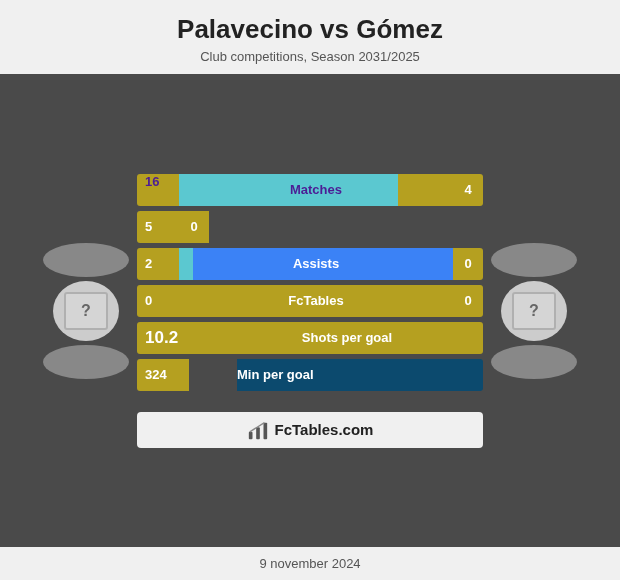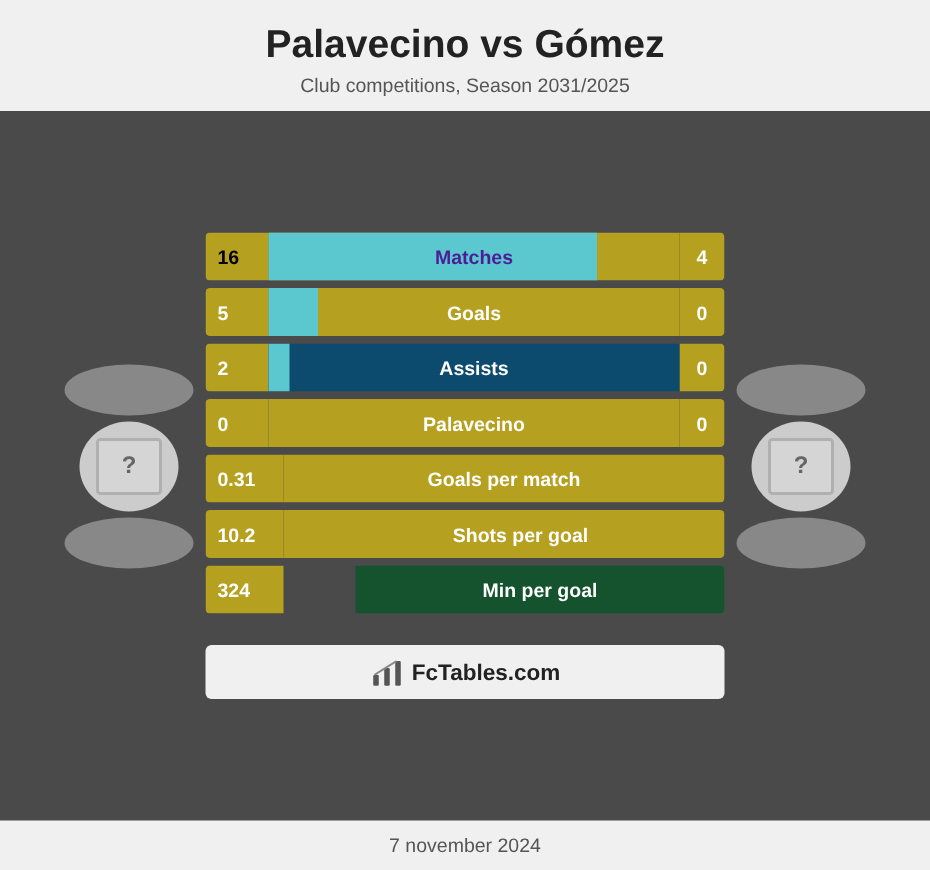--- a/index.html
+++ b/index.html
@@ -31,93 +31,81 @@
       <div style="width:66px;height:60px;background:#ccc;border-radius:50%;display:flex;align-items:center;justify-content:center;">
         <div style="width:44px;height:38px;background:#d5d5d5;border:2px solid #b0b0b0;border-radius:3px;display:flex;align-items:center;justify-content:center;font-size:16px;font-weight:bold;color:#666;">?</div>
       </div>
     </div>
     <div style="width:86px;height:34px;background:#888;border-radius:50%;"></div>
   </div>
 
   <div style="flex:1;display:flex;flex-direction:column;gap:5px;max-width:346px;margin:0 6px;">
 
     <div style="display:flex;align-items:center;height:32px;border-radius:3px;overflow:hidden;">
-      <div style="background:#b5a020;color:#000000;font-size:13px;font-weight:bold;padding:0 8px;height:100%;display:flex;align-items:center;min-width:42px;">
+      <div style="background:#b5a020;color:#4c1d95;font-size:13px;font-weight:bold;padding:0 8px;height:100%;display:flex;align-items:flex-start;min-width:42px;">
         <span>16</span>
       </div>
       <div style="flex:1;background:#b5a020;height:100%;display:flex;align-items:center;justify-content:center;position:relative;">
         <div style="position:absolute;left:0;top:0;height:100%;width:80%;background:#5bc8d0;"></div>
         <span style="position:relative;z-index:1;color:#4c1d95;font-size:13px;font-weight:bold;">Matches</span>
       </div>
       <div style="background:#b5a020;color:#fff;font-size:13px;font-weight:bold;padding:0 8px;height:100%;display:flex;align-items:center;min-width:30px;justify-content:center;">
         <span>4</span>
       </div>
     </div>
 
     <div style="display:flex;align-items:center;height:32px;border-radius:3px;overflow:hidden;">
       <div style="background:#b5a020;color:#fff;font-size:13px;font-weight:bold;padding:0 8px;height:100%;display:flex;align-items:center;min-width:42px;">
         <span>5</span>
       </div>
-      <div style="flex:1;background:#b5a020;height:100%;display:flex;align-items:center;justify-content:center;position:relative;">
-        <div style="position:absolute;left:0;top:0;height:100%;width:12%;background:#5bc8d0;"></div>
-        <span style="position:relative;z-index:1;color:#fff;font-size:13px;font-weight:bold;">Goals</span>
-      </div>
       <div style="background:#b5a020;color:#fff;font-size:13px;font-weight:bold;padding:0 8px;height:100%;display:flex;align-items:center;min-width:30px;justify-content:center;">
         <span>0</span>
       </div>
     </div>
 
     <div style="display:flex;align-items:center;height:32px;border-radius:3px;overflow:hidden;">
       <div style="background:#b5a020;color:#fff;font-size:13px;font-weight:bold;padding:0 8px;height:100%;display:flex;align-items:center;min-width:42px;">
         <span>2</span>
       </div>
-      <div style="flex:1;background:#0c4a6e;height:100%;display:flex;align-items:center;justify-content:center;position:relative;">
+      <div style="flex:1;background:#3b82f6;height:100%;display:flex;align-items:center;justify-content:center;position:relative;">
         <div style="position:absolute;left:0;top:0;height:100%;width:5%;background:#5bc8d0;"></div>
         <span style="position:relative;z-index:1;color:#fff;font-size:13px;font-weight:bold;">Assists</span>
       </div>
       <div style="background:#b5a020;color:#fff;font-size:13px;font-weight:bold;padding:0 8px;height:100%;display:flex;align-items:center;min-width:30px;justify-content:center;">
         <span>0</span>
       </div>
     </div>
 
     <div style="display:flex;align-items:center;height:32px;border-radius:3px;overflow:hidden;">
       <div style="background:#b5a020;color:#fff;font-size:13px;font-weight:bold;padding:0 8px;height:100%;display:flex;align-items:center;min-width:42px;">
         <span>0</span>
       </div>
       <div style="flex:1;background:#b5a020;height:100%;display:flex;align-items:center;justify-content:center;position:relative;">
-        <span style="position:relative;z-index:1;color:#fff;font-size:13px;font-weight:bold;">Palavecino</span>
+        <span style="position:relative;z-index:1;color:#fff;font-size:13px;font-weight:bold;">FcTables</span>
       </div>
       <div style="background:#b5a020;color:#fff;font-size:13px;font-weight:bold;padding:0 8px;height:100%;display:flex;align-items:center;min-width:30px;justify-content:center;">
         <span>0</span>
       </div>
     </div>
 
-    <div style="display:flex;align-items:center;height:32px;border-radius:3px;overflow:hidden;">
-      <div style="background:#b5a020;color:#fff;font-size:13px;font-weight:bold;padding:0 8px;height:100%;display:flex;align-items:center;min-width:52px;">
-        <span>0.31</span>
-      </div>
-      <div style="flex:1;background:#b5a020;height:100%;display:flex;align-items:center;justify-content:center;position:relative;">
-        <span style="position:relative;z-index:1;color:#fff;font-size:13px;font-weight:bold;">Goals per match</span>
-      </div>
-    </div>
 
     <div style="display:flex;align-items:center;height:32px;border-radius:3px;overflow:hidden;">
-      <div style="background:#b5a020;color:#fff;font-size:13px;font-weight:bold;padding:0 8px;height:100%;display:flex;align-items:center;min-width:52px;">
+      <div style="background:#b5a020;color:#fff;font-size:17px;font-weight:bold;padding:0 8px;height:100%;display:flex;align-items:center;min-width:52px;">
         <span>10.2</span>
       </div>
       <div style="flex:1;background:#b5a020;height:100%;display:flex;align-items:center;justify-content:center;position:relative;">
         <span style="position:relative;z-index:1;color:#fff;font-size:13px;font-weight:bold;margin-left:22px;">Shots per goal</span>
       </div>
     </div>
 
     <div style="display:flex;align-items:center;height:32px;border-radius:3px;overflow:hidden;gap:48px;">
       <div style="background:#b5a020;color:#fff;font-size:13px;font-weight:bold;padding:0 8px;height:100%;display:flex;align-items:center;min-width:52px;">
         <span>324</span>
       </div>
-      <div style="flex:1;background:#14532d;height:100%;display:flex;align-items:center;justify-content:center;position:relative;">
+      <div style="flex:1;background:#0c4a6e;height:100%;display:flex;align-items:center;justify-content:flex-start;position:relative;">
         <span style="position:relative;z-index:1;color:#fff;font-size:13px;font-weight:bold;">Min per goal</span>
       </div>
     </div>
 
     <div style="display:flex;align-items:center;justify-content:center;background:#f0f0f0;border-radius:4px;padding:7px 16px;margin-top:16px;gap:6px;">
       <div style="width:22px;height:22px;">
         <svg viewBox="0 0 24 24" width="22" height="22" fill="none" xmlns="http://www.w3.org/2000/svg">
           <rect x="2" y="14" width="4" height="8" rx="1" fill="#555"></rect>
           <rect x="10" y="9" width="4" height="13" rx="1" fill="#555"></rect>
           <rect x="18" y="4" width="4" height="18" rx="1" fill="#555"></rect>
@@ -135,14 +123,14 @@
       <div style="width:66px;height:60px;background:#ccc;border-radius:50%;display:flex;align-items:center;justify-content:center;">
         <div style="width:44px;height:38px;background:#d5d5d5;border:2px solid #b0b0b0;border-radius:3px;display:flex;align-items:center;justify-content:center;font-size:16px;font-weight:bold;color:#666;">?</div>
       </div>
     </div>
     <div style="width:86px;height:34px;background:#888;border-radius:50%;"></div>
   </div>
 
 </div>
 
 <div style="background:#f0f0f0;width:100%;text-align:center;padding:9px;font-size:13px;color:#555;">
-  <span>7 november 2024</span>
+  <span>9 november 2024</span>
 </div>
 
 </body></html>

